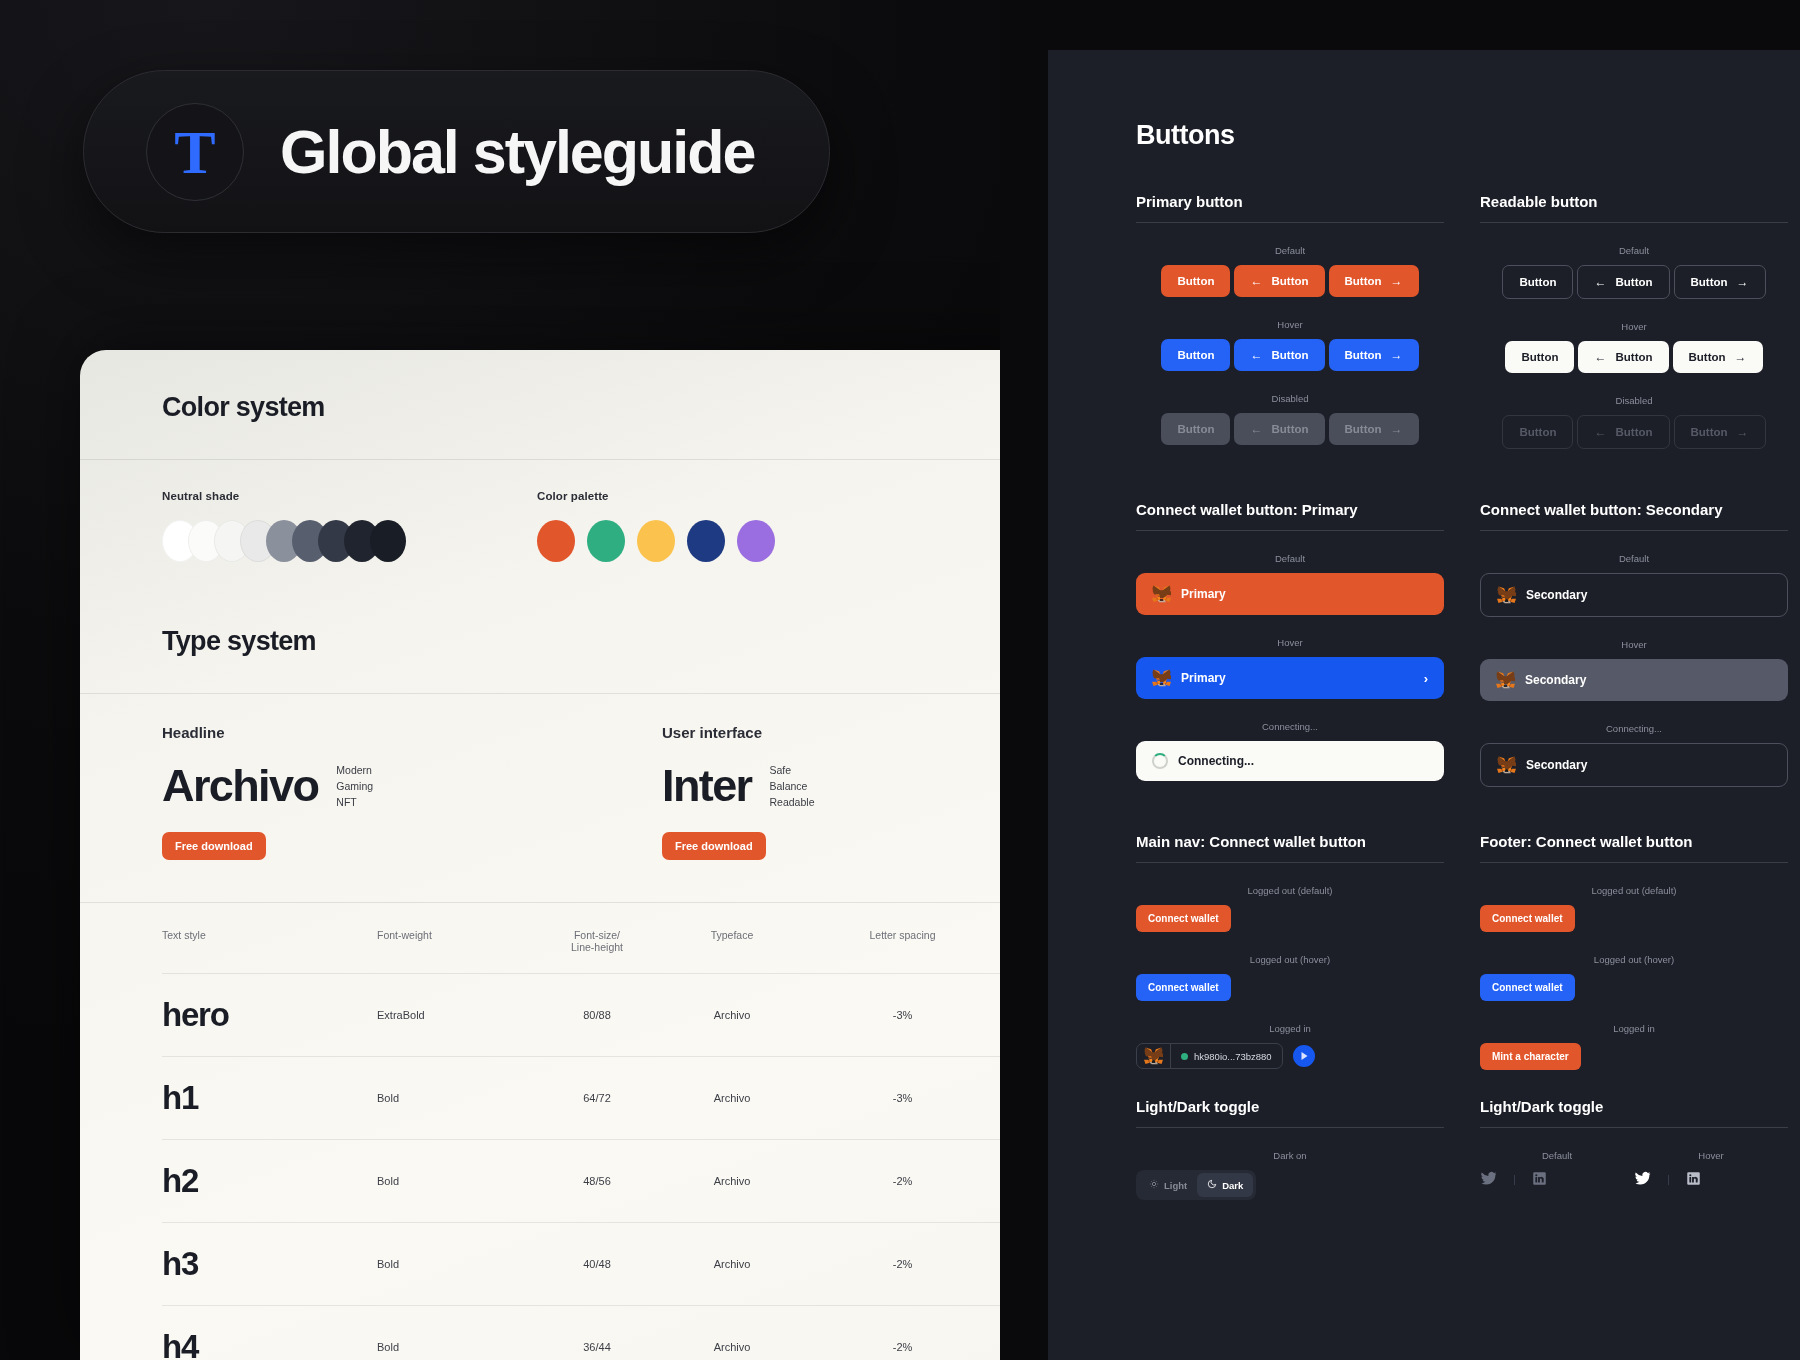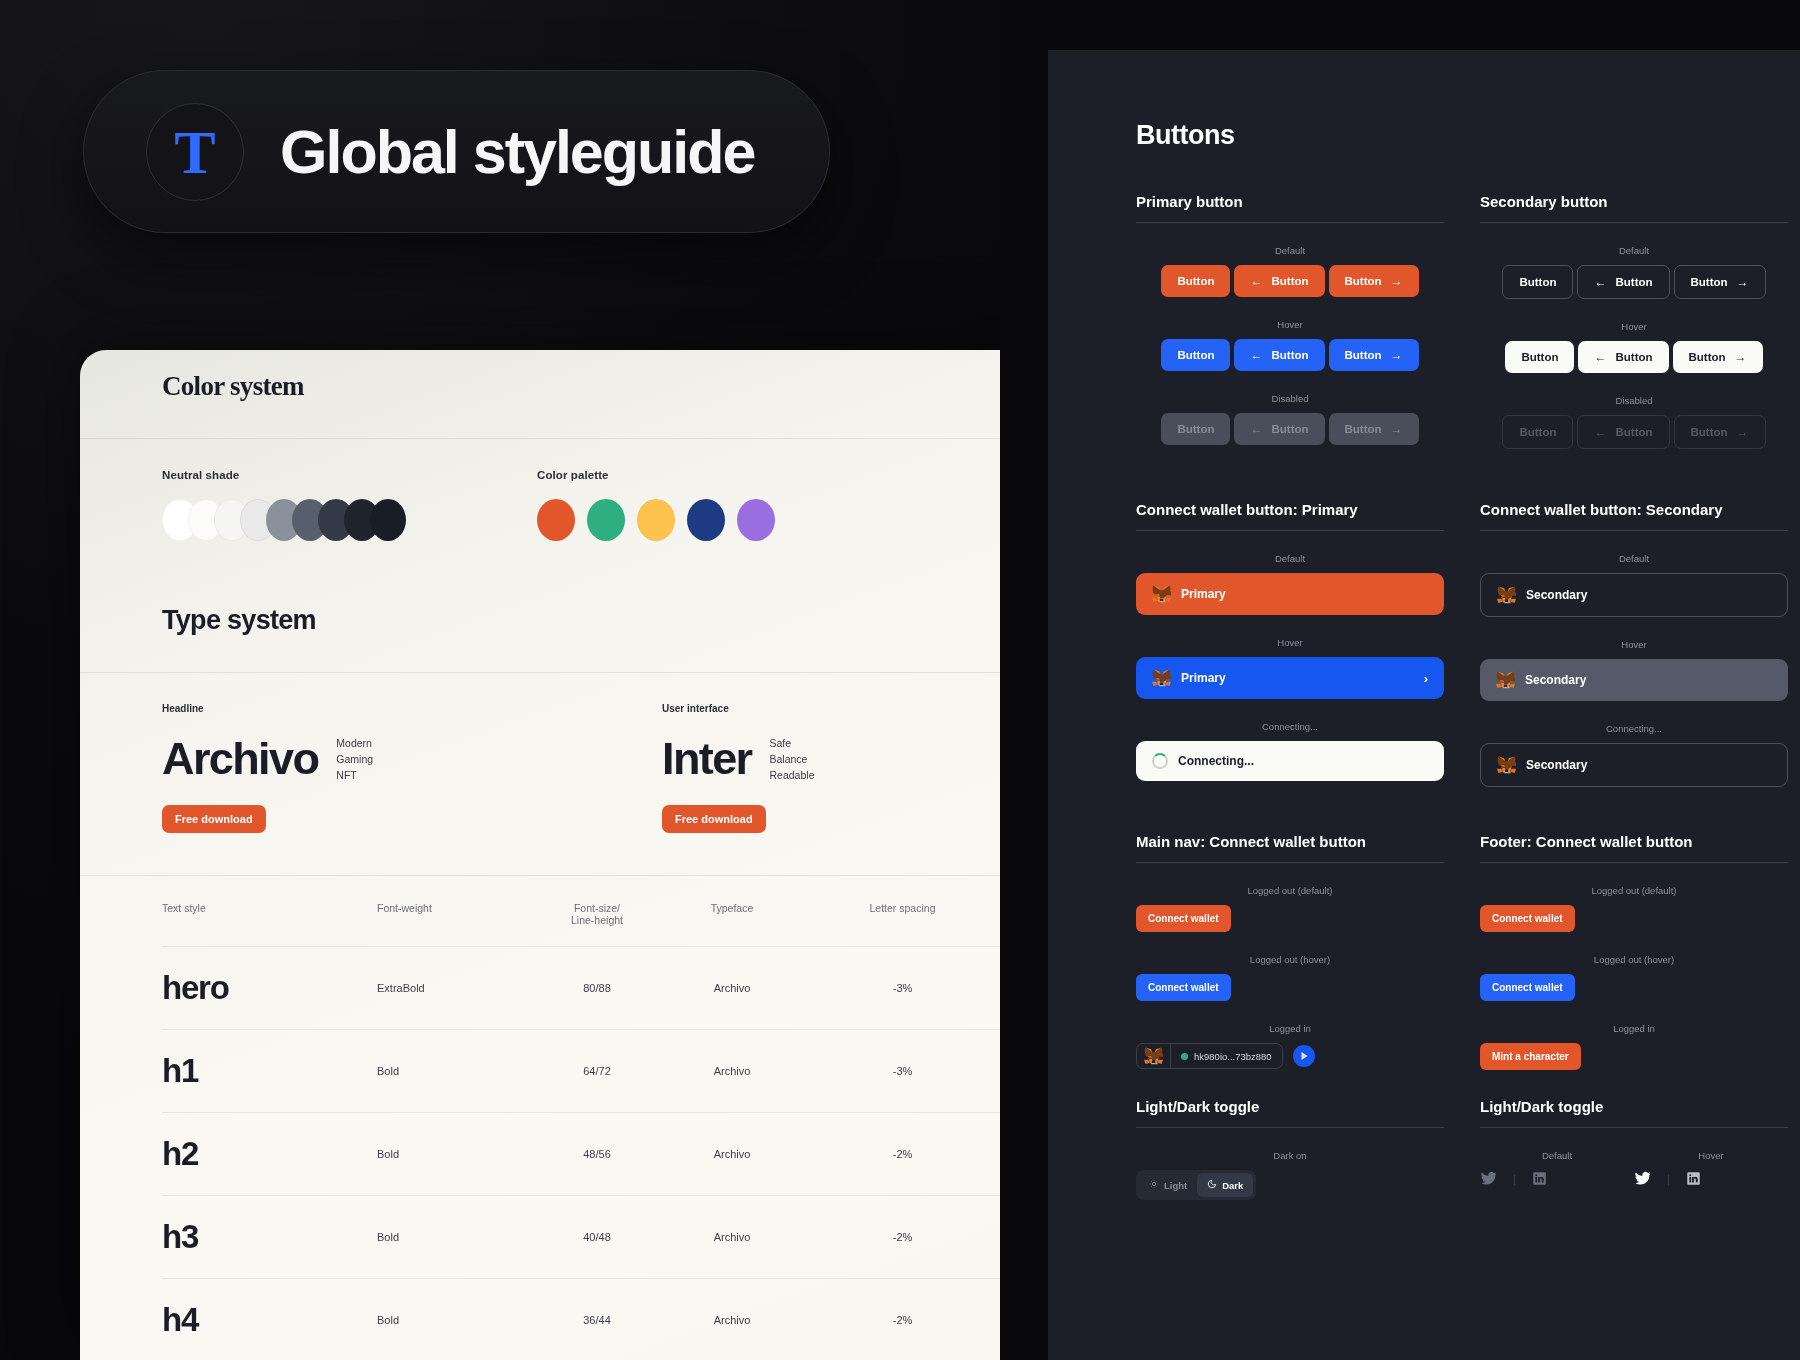--- a/index.html
+++ b/index.html
@@ -66,21 +66,21 @@
   .swatch-row { display: flex; }
   .swatch {
     width: 36px; height: 42px; border-radius: 50%;
     margin-right: -10px;
   }
   .pal-row { display: flex; gap: 12px; }
   .pal {
     width: 38px; height: 42px; border-radius: 50%;
   }
 
-  .type-col-label { font-size: 10px; color: #2b2d36; font-weight: 600; }
+  .type-col-label { font-size: 15px; color: #2b2d36; font-weight: 600; }
   .type-name {
     font-size: 45px; font-weight: 700; color: #1b1d26; letter-spacing: -1.6px;
     line-height: 1;
   }
   .type-tags { font-size: 10.5px; color: #3a3c45; line-height: 1.5; }
   .dl-btn {
     display: inline-block; background: #e2562c; color: #fff;
     font-size: 11px; font-weight: 700; padding: 8px 13px; border-radius: 7px;
     border: none; cursor: pointer;
   }
@@ -211,21 +211,21 @@
     <div class="title-pill">
       <div class="title-badge">
         <span class="t-glyph">T</span>
       </div>
       <div class="title-text">Global styleguide</div>
     </div>
 
     <div class="light-card">
       <div class="lc-inner">
 
-        <div style="padding: 21px 82px 0; font-family: Liberation Serif, serif;">
+        <div style="padding: 42px 82px 0;">
           <div class="sec-title">Color system</div>
         </div>
         <div style="height:36px"></div>
         <div class="hr-soft"></div>
 
         <div style="padding: 30px 82px 0; display:flex;">
           <div style="width:375px;">
             <div class="mini-label">Neutral shade</div>
             <div class="swatch-row" id="neutral-row" style="margin-top:18px;">
                 <div class="swatch" style="background: rgb(255, 255, 255); box-shadow: rgba(0, 0, 0, 0.05) 0px 0px 0px 1px inset;"></div>
@@ -392,21 +392,21 @@
                   <span>Button</span>
                 </button>
                 <button class="btn btn-disabled">
                   <span>Button</span>
                   <span class="arr">→</span>
                 </button>
               </div>
             </div>
         </div>
         <div class="col">
-          <div class="col-head">Secondary button</div>
+          <div class="col-head">Readable button</div>
           <div id="secondary-states">
               <div class="state-label">Default</div>
               <div class="btn-row">
                 <button class="btn btn-sec-default">
                   <span>Button</span>
                 </button>
                 <button class="btn btn-sec-default">
                   <span class="arr">←</span>
                   <span>Button</span>
                 </button>

